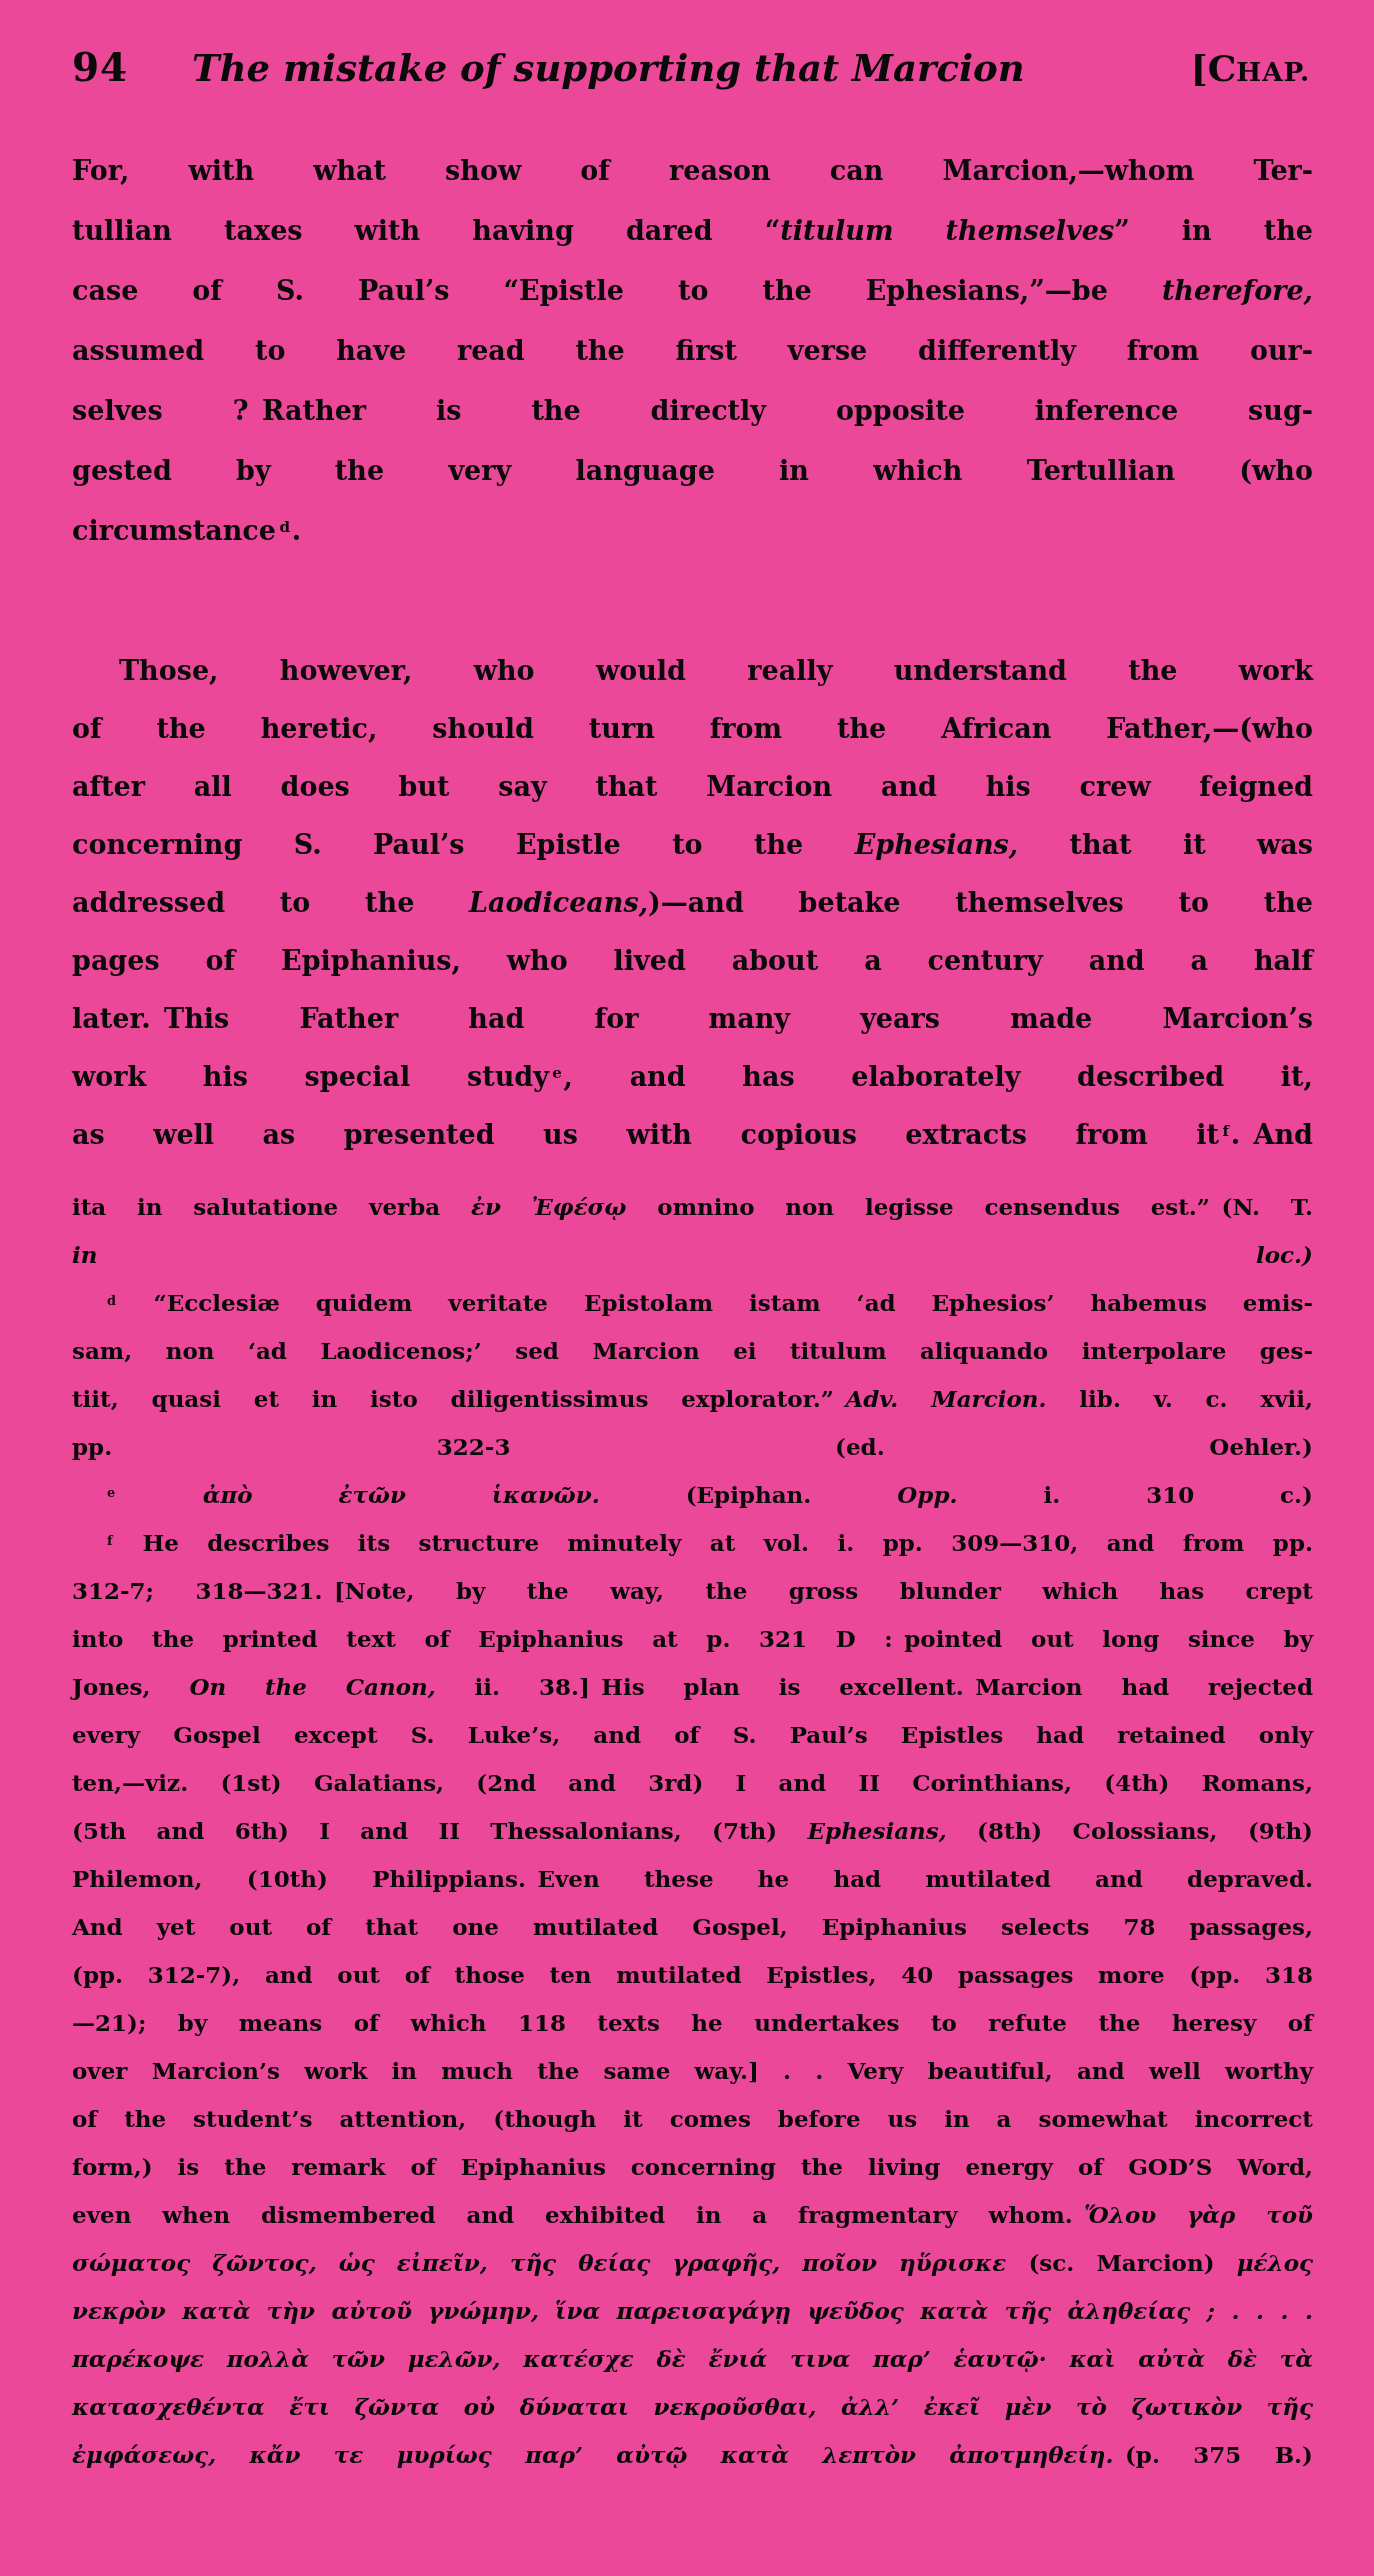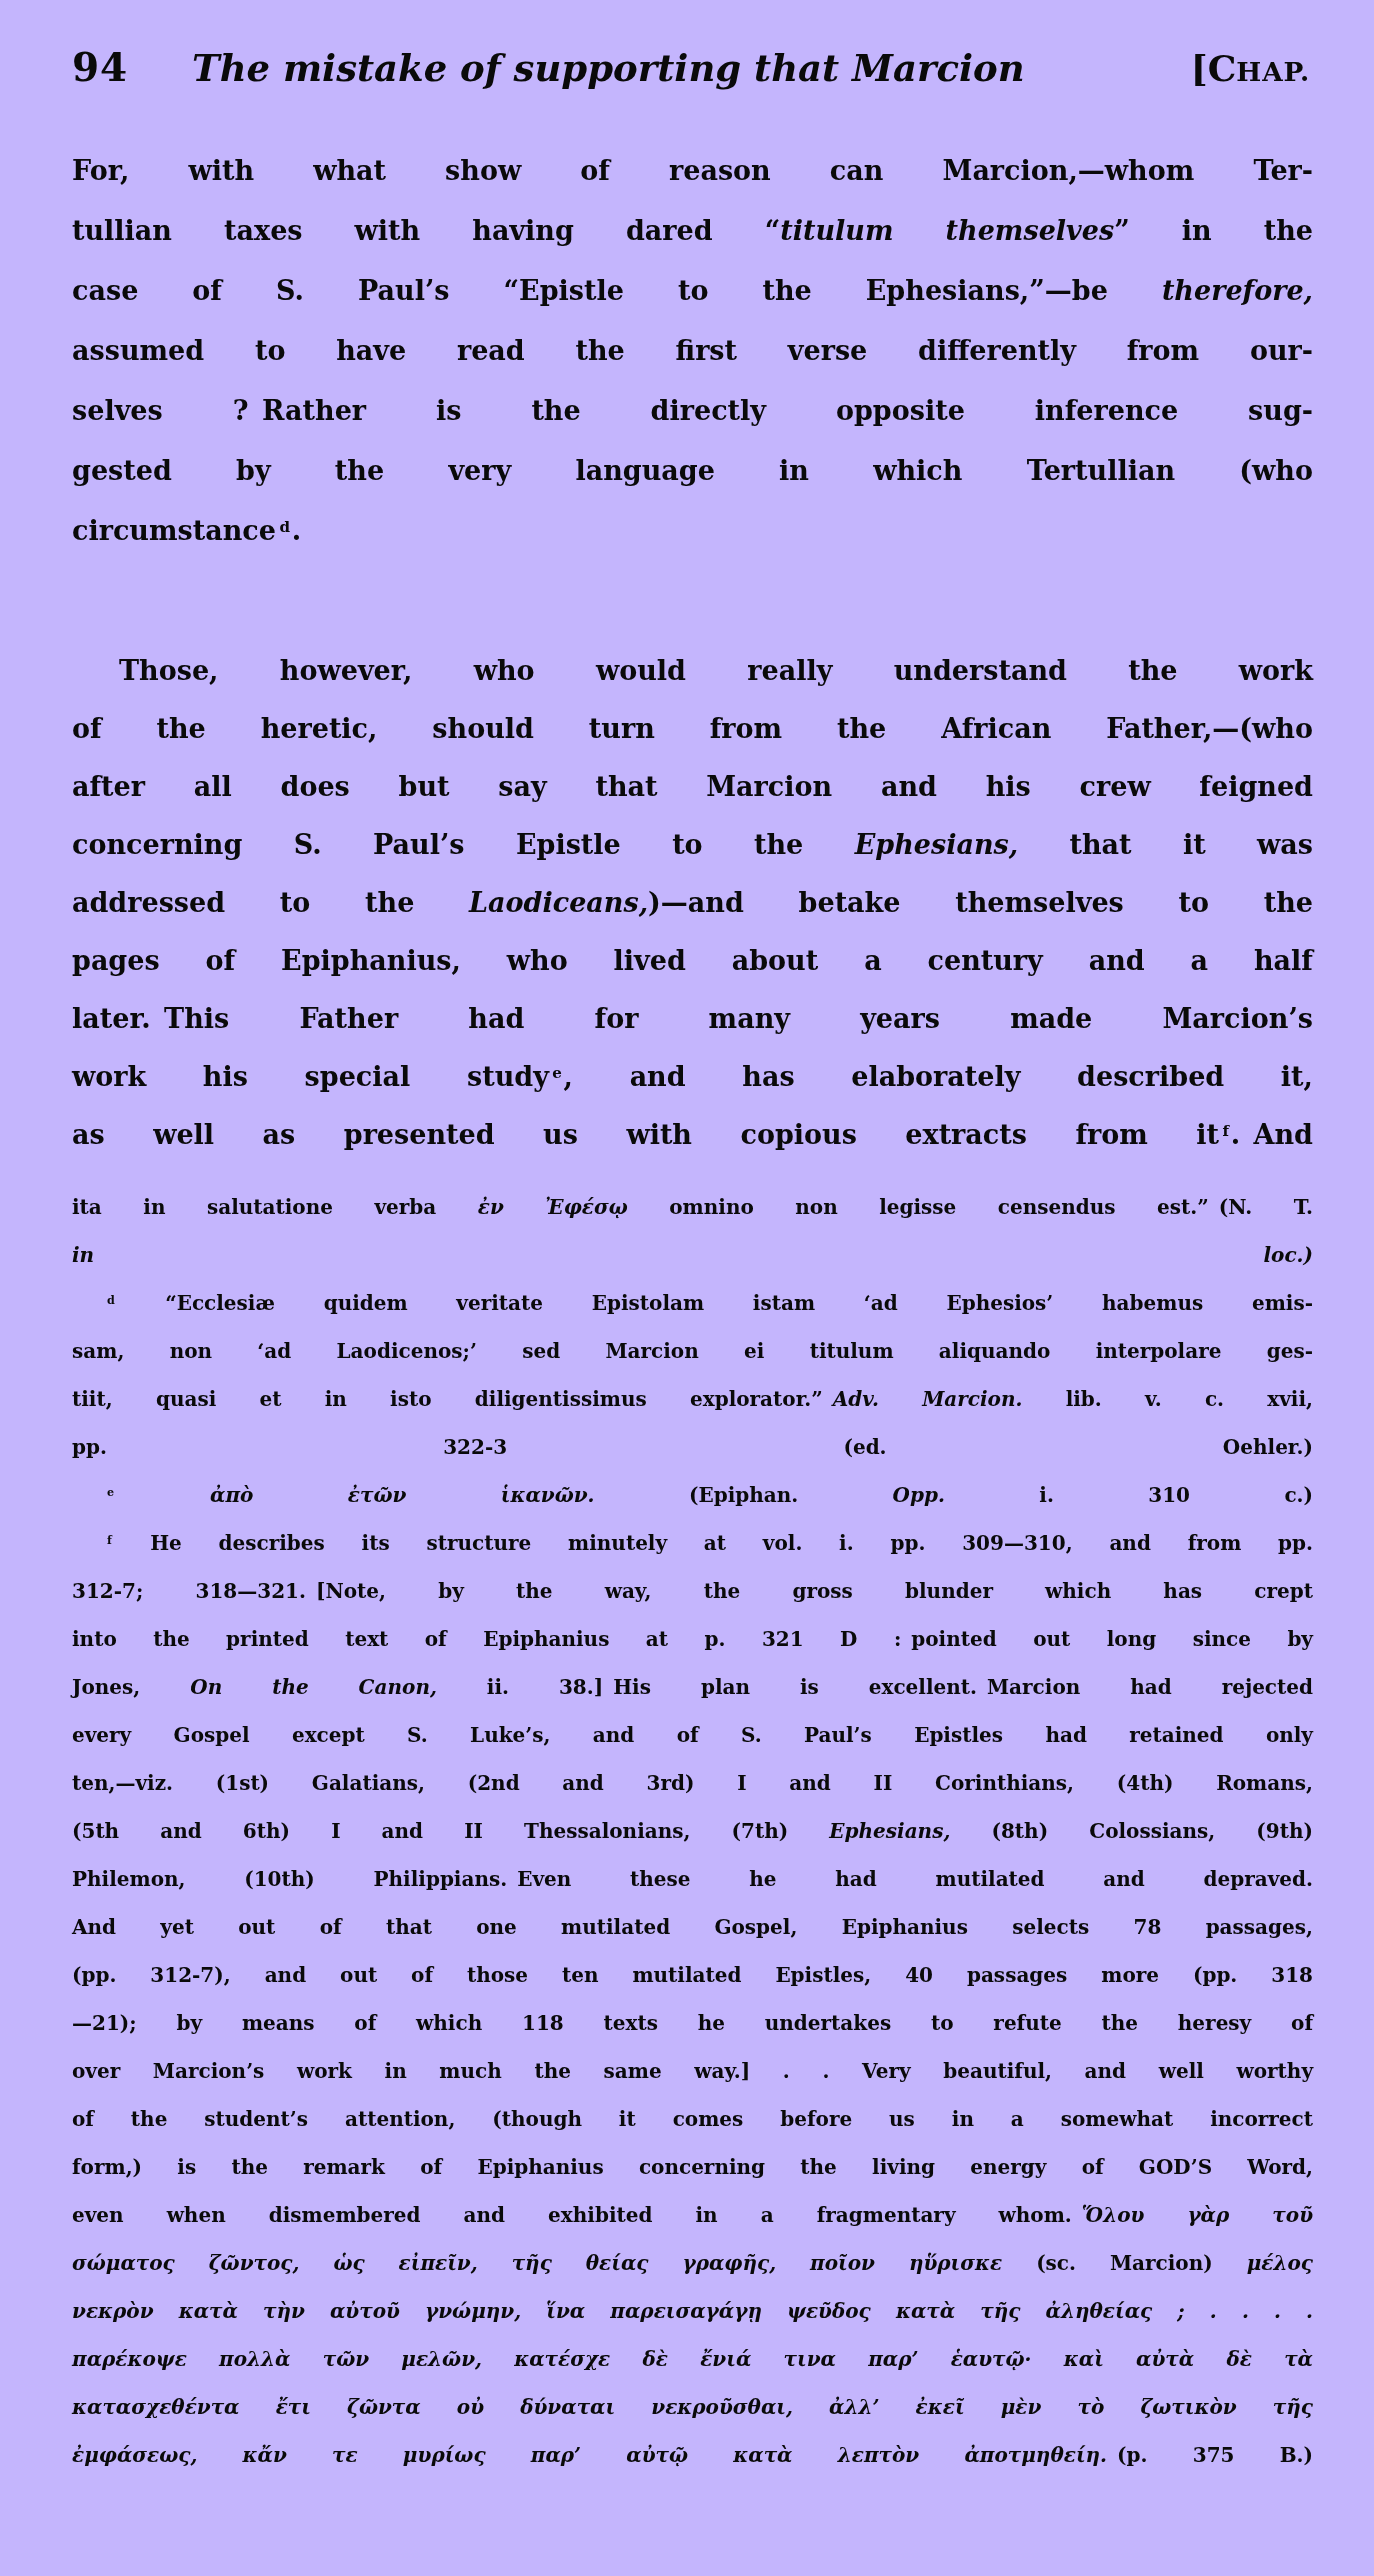--- a/index.html
+++ b/index.html
@@ -1,21 +1,21 @@
 <!DOCTYPE html>
 <html style="font-size:13.6px"><head>
 <meta charset="utf-8">
 <style>
   html, body { margin: 0; padding: 0; background: #e8e8e4; }
   .page {
     position: relative;
     width: 1374px;
     height: 2576px;
     margin: 0 auto;
-    background: #c4b5fd;
+    background: #ec4899;
     color: #0a0a0a;
     font-family: "DejaVu Serif", "Liberation Serif", serif;
     font-weight: bold;
     overflow: hidden;
   }
   
   .header {
     position: absolute;
     left: 72px; right: 64px; top: 44px; height: 55px;
     display: flex; align-items: baseline; justify-content: space-between;
@@ -43,21 +43,21 @@
     white-space: normal;
   }
   .p2 .line { height: 58px; line-height: 58px; }
   .line.last { text-align-last: left; }
   .p2 .line.ind { text-indent: 47px; }
   
   .fn { position: absolute; left: 72px; right: 61px; top: 1183px; }
   .fn .line {
     height: 48px;
     line-height: 48px;
-    font-size: 20px;
+    font-size: 23px;
     text-align: justify;
     text-align-last: justify;
   }
   .fn .line.ind { text-indent: 34px; }
   
   .it { font-style: italic; }
   .gk { font-style: italic; }
   sup {
     font-size: 56%;
     vertical-align: baseline;

